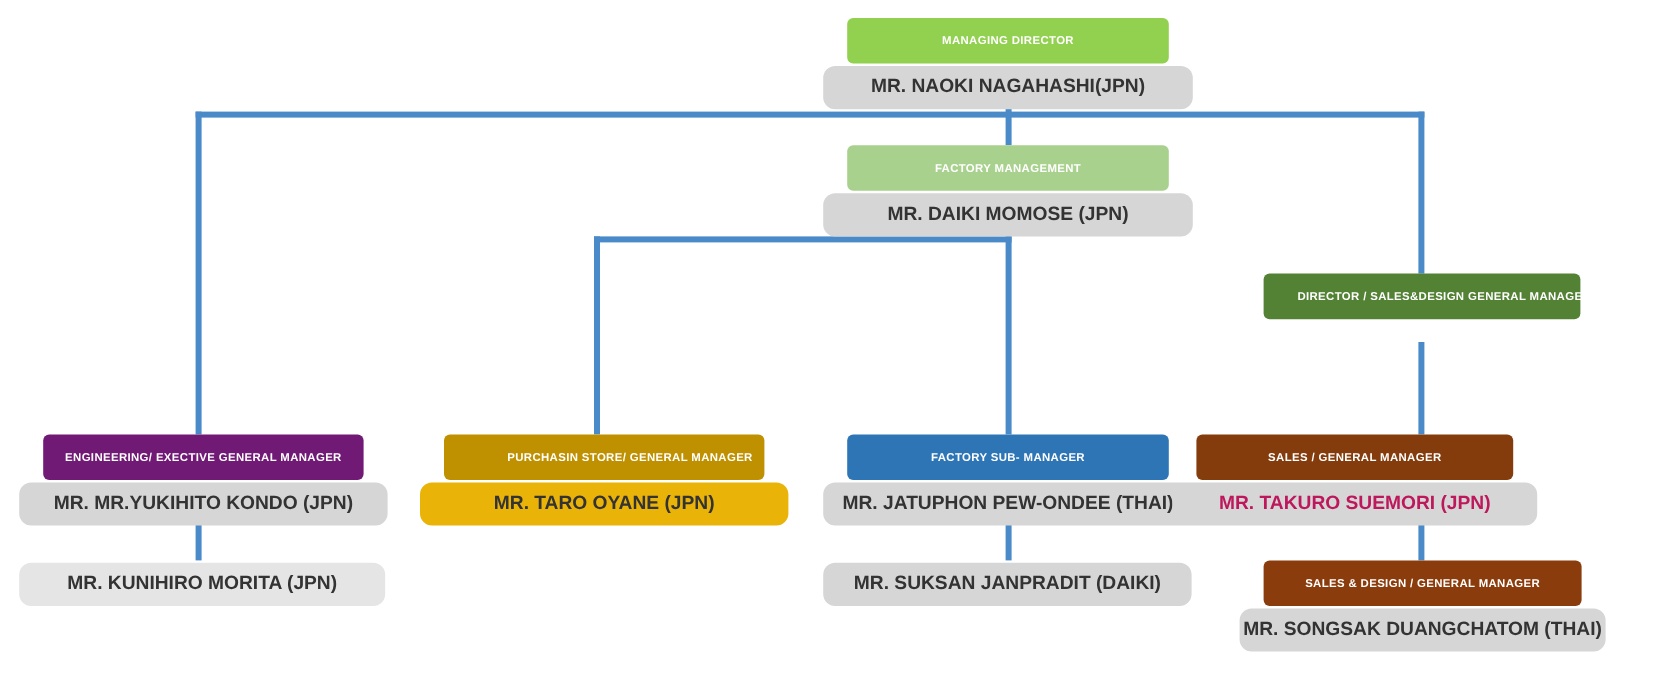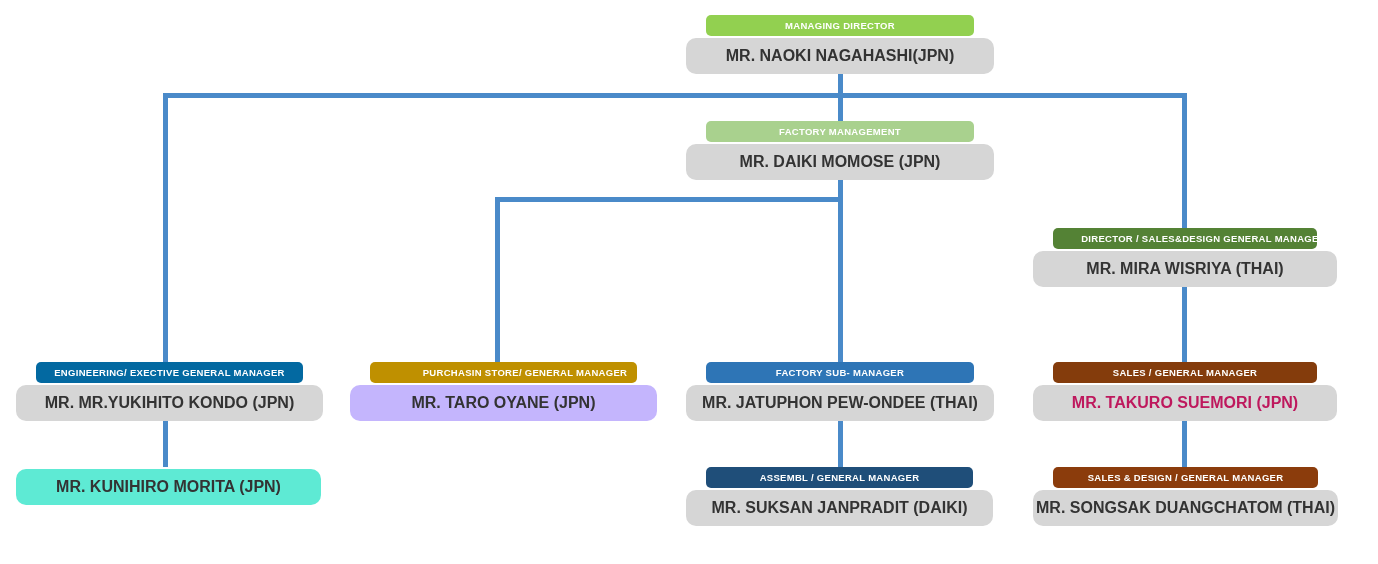--- a/index.html
+++ b/index.html
@@ -7,21 +7,21 @@
     position: relative;
     width: 1378px;
     height: 564px;
     background: #ffffff;
     font-family: "Liberation Sans", sans-serif;
     overflow: hidden;
   }
   .line { position: absolute; background: #4A8AC9; }
   .node { position: absolute; }
   .hdr {
-    height: 21px;
+    height: 38px;
     margin: 0 20px;
     border-radius: 5px;
     color: #ffffff;
     font-size: 9.5px;
     font-weight: bold;
     letter-spacing: 0.3px;
     display: flex;
     align-items: center;
     justify-content: center;
     text-transform: uppercase;
@@ -63,49 +63,47 @@
     <div class="bdy" style="background: rgb(214, 214, 214); color: rgb(51, 51, 51);">MR. NAOKI NAGAHASHI(JPN)</div>
   </div>
 
   <div class="node" style="left:686px; top:121px; width:308px;">
     <div class="hdr" style="background: rgb(169, 209, 142);">FACTORY MANAGEMENT</div>
     <div class="bdy" style="background: rgb(214, 214, 214); color: rgb(51, 51, 51);">MR. DAIKI MOMOSE (JPN)</div>
   </div>
 
   <div class="node" style="left:1033px; top:228px; width:304px;">
     <div class="hdr" style="background: rgb(84, 130, 53); padding-left: 37px;">DIRECTOR / SALES&amp;DESIGN GENERAL MANAGER</div>
-    <div class="bdy" style="background: rgb(214, 214, 214); color: rgb(51, 51, 51);">MR. MIRA WISRIYA (THAI)</div>
   </div>
 
   <div class="node" style="left:16px; top:362px; width:307px;">
-    <div class="hdr" style="background: #0369a1;">ENGINEERING/ EXECTIVE GENERAL MANAGER</div>
+    <div class="hdr" style="background: #701a75;">ENGINEERING/ EXECTIVE GENERAL MANAGER</div>
     <div class="bdy" style="background: rgb(214, 214, 214); color: rgb(51, 51, 51);">MR. MR.YUKIHITO KONDO (JPN)</div>
   </div>
 
   <div class="node" style="left:350px; top:362px; width:307px;">
     <div class="hdr" style="background: rgb(191, 144, 0); padding-left: 43px;">PURCHASIN STORE/ GENERAL MANAGER</div>
-    <div class="bdy" style="background: #c4b5fd; color: rgb(51, 51, 51);">MR. TARO OYANE (JPN)</div>
+    <div class="bdy" style="background: #eab308; color: rgb(51, 51, 51);">MR. TARO OYANE (JPN)</div>
   </div>
 
   <div class="node" style="left:686px; top:362px; width:308px;">
     <div class="hdr" style="background: rgb(46, 117, 182);">FACTORY SUB- MANAGER</div>
     <div class="bdy" style="background: rgb(214, 214, 214); color: rgb(51, 51, 51);">MR. JATUPHON PEW-ONDEE (THAI)</div>
   </div>
 
-  <div class="node" style="left:1033px; top:362px; width:304px;">
+  <div class="node" style="left:977px; top:362px; width:304px;">
     <div class="hdr" style="background: rgb(132, 60, 12);">SALES / GENERAL MANAGER</div>
     <div class="bdy" style="background: rgb(214, 214, 214); color: #be185d;">MR. TAKURO SUEMORI (JPN)</div>
   </div>
 
   <div class="node" style="left:16px; top:467px; width:305px;">
-    <div class="bdy" style="background: #5eead4; color: rgb(51, 51, 51);">MR. KUNIHIRO MORITA (JPN)</div>
+    <div class="bdy" style="background: #e5e5e5; color: rgb(51, 51, 51);">MR. KUNIHIRO MORITA (JPN)</div>
   </div>
 
   <div class="node" style="left:686px; top:467px; width:307px;">
-    <div class="hdr" style="background: rgb(31, 78, 121);">ASSEMBL / GENERAL MANAGER</div>
     <div class="bdy" style="background: rgb(214, 214, 214); color: rgb(51, 51, 51);">MR. SUKSAN JANPRADIT (DAIKI)</div>
   </div>
 
   <div class="node" style="left:1033px; top:467px; width:305px;">
     <div class="hdr" style="background: rgb(139, 60, 12);">SALES &amp; DESIGN / GENERAL MANAGER</div>
     <div class="bdy" style="background: rgb(214, 214, 214); color: rgb(51, 51, 51);">MR. SONGSAK DUANGCHATOM (THAI)</div>
   </div>
 
 </div>
 

